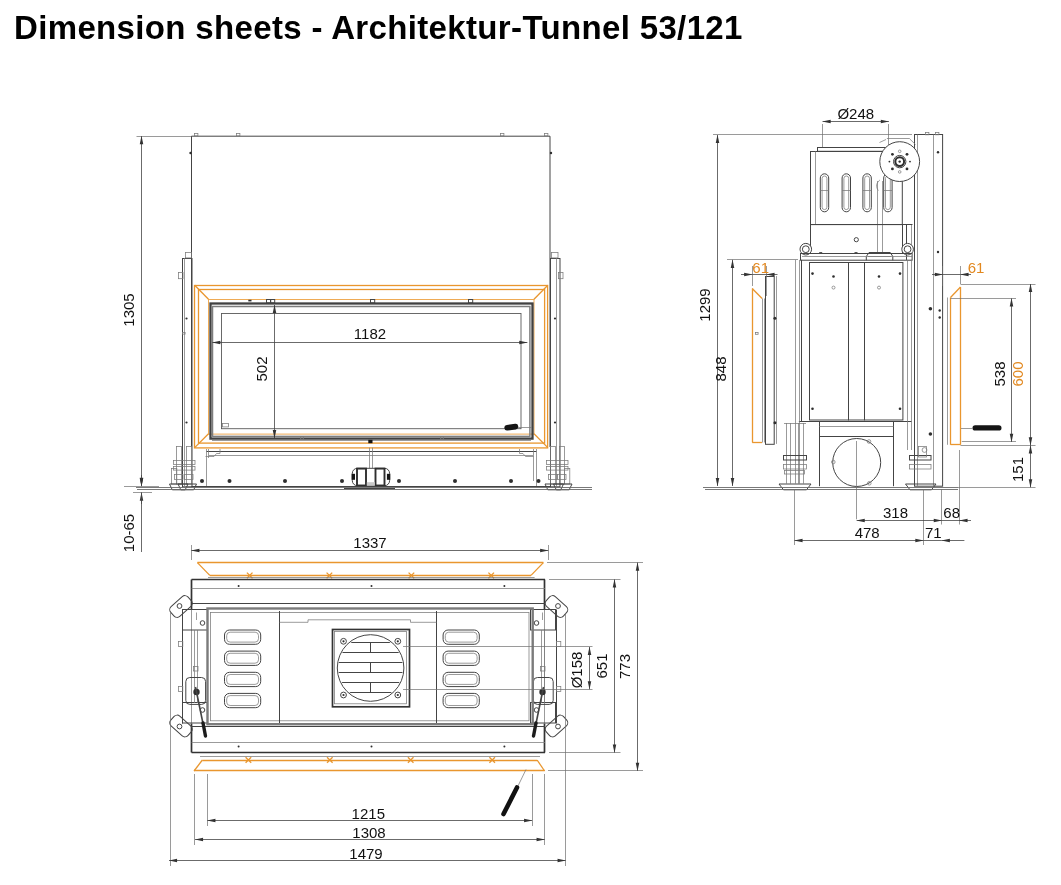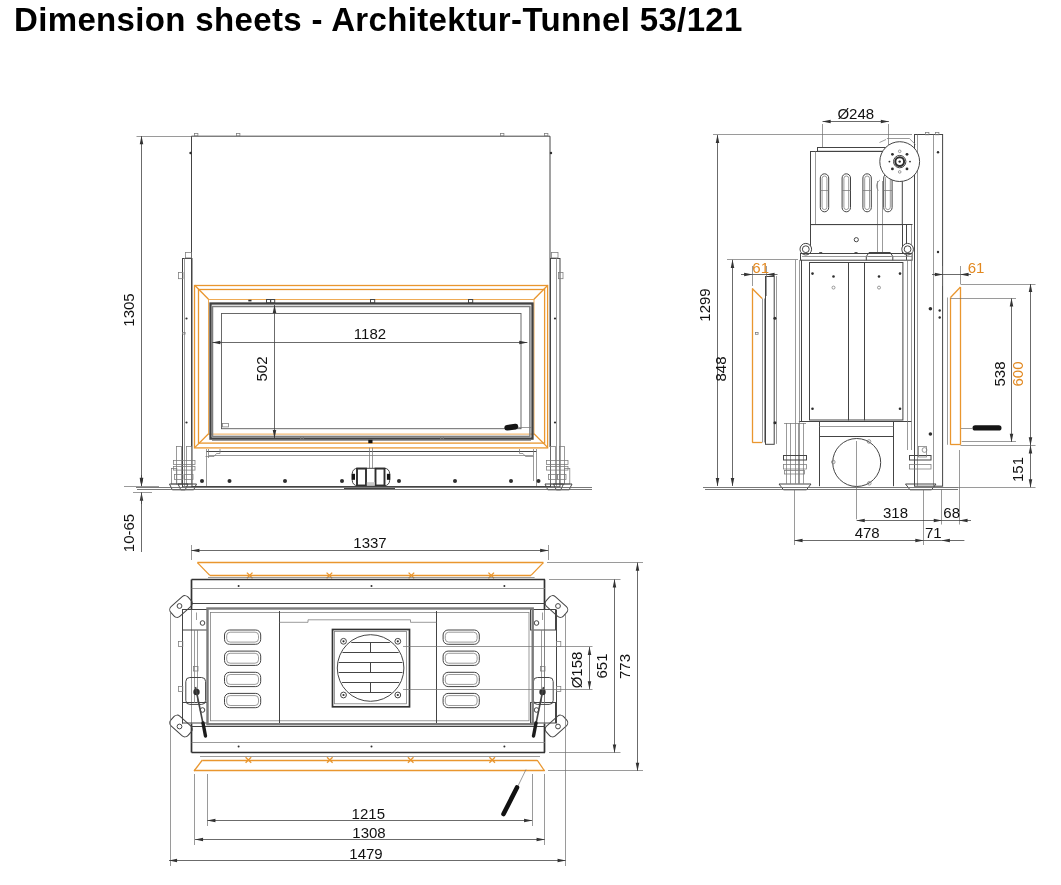--- a/index.html
+++ b/index.html
@@ -1,16 +1,16 @@
 <!DOCTYPE html>
 <html><head>
 <meta charset="utf-8">
 <style>
 html,body{margin:0;padding:0;background:#ffffff;width:1061px;height:885px;overflow:hidden}
-.title{position:absolute;left:14px;top:1px;transform:translateZ(0);font:bold 33px "Liberation Sans",sans-serif;color:#000;letter-spacing:0.35px}
+.title{position:absolute;left:14px;top:9px;transform:translateZ(0);font:bold 33px "Liberation Sans",sans-serif;color:#000;letter-spacing:0.35px}
 svg text{font:15px "Liberation Sans",sans-serif;fill:#111}
 svg .ot{fill:#E2881F}
 .k1{stroke:#444;stroke-width:1.0;fill:none}
 .k2{stroke:#333;stroke-width:1.7;fill:none}
 .k3{stroke:#414141;stroke-width:2.3;fill:none}
 .kg{stroke:#5a5a5a;stroke-width:0.9;fill:none}
 .kl{stroke:#7a7a7a;stroke-width:0.75;fill:none}
 .kf{stroke:#6a6a6a;stroke-width:0.9;fill:none}
 .d{stroke:#454545;stroke-width:0.8;fill:none}
 .dl{stroke:#6f6f6f;stroke-width:0.7;fill:none}

